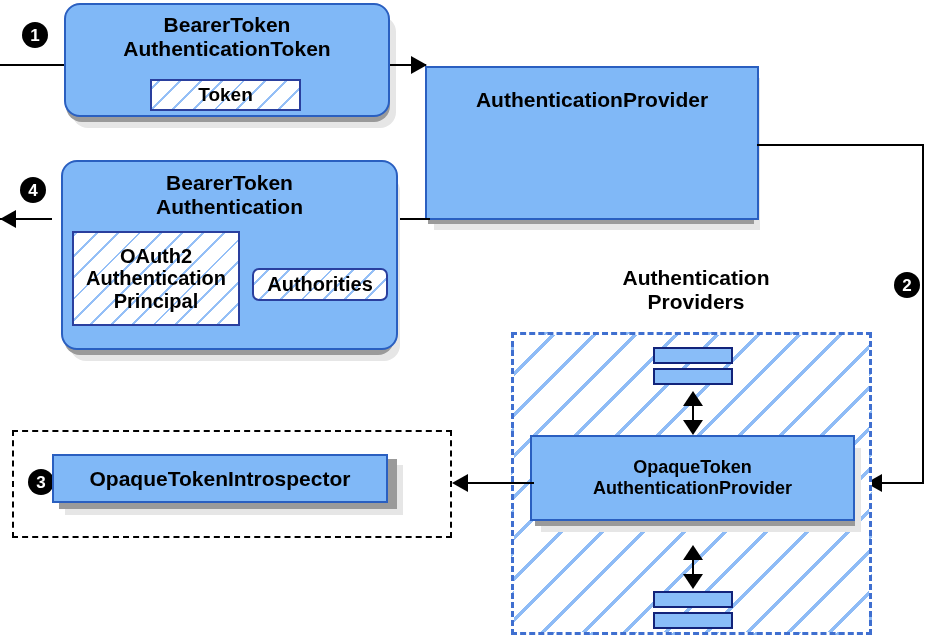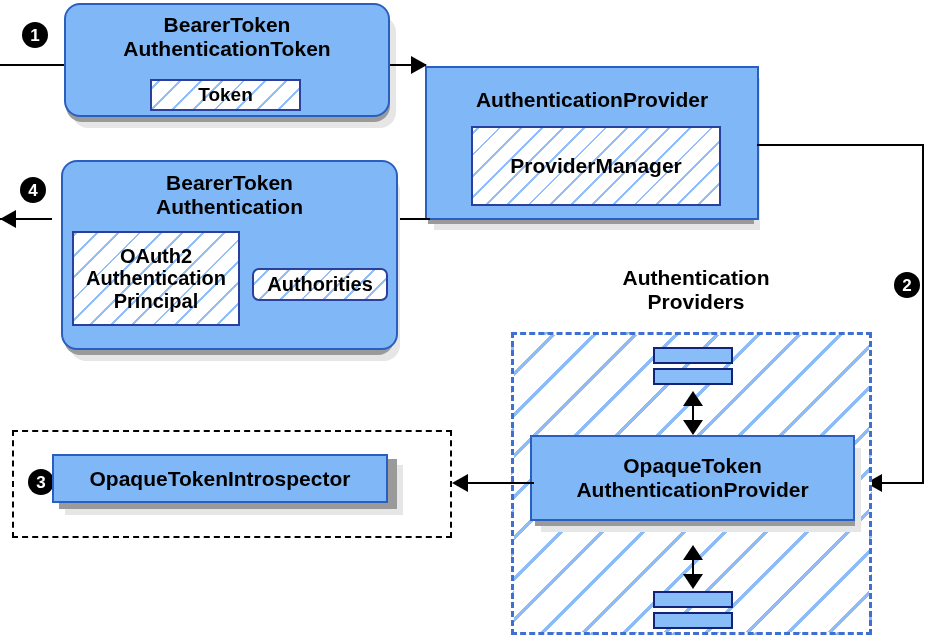--- a/index.html
+++ b/index.html
@@ -167,21 +167,20 @@
 
   <div class="ln-h" style="left:390px;top:64px;width:36px;"></div>
   <div class="arw arw-right" style="left:411px;top:56px;"></div>
 
   <div class="shadow-light" style="left:434px;top:78px;width:326px;height:152px;"></div>
   <div class="shadow-dark" style="left:428px;top:72px;width:326px;height:152px;"></div>
 
   <div class="comp" style="left:425px;top:66px;width:334px;height:154px;">
     <div class="comp-title" style="font-size:21px;margin-top:20px;">AuthenticationProvider</div>
   </div>
-  <div class="hatch-box" style="left:471px;top:126px;width:250px;height:80px;font-size:21px;">ProviderManager</div>
 
   <div class="ln-h" style="left:757px;top:144px;width:167px;"></div>
   <div class="ln-v" style="left:922px;top:144px;height:339px;"></div>
   <div class="ln-h" style="left:872px;top:482px;width:52px;"></div>
   <div class="arw arw-left" style="left:866px;top:474px;"></div>
 
   <div class="badge" style="left:894px;top:272px;">2</div>
 
   <div class="ln-h" style="left:0px;top:218px;width:52px;"></div>
   <div class="arw arw-left" style="left:0px;top:210px;"></div>
@@ -210,21 +209,21 @@
   <div class="mini-bar" style="left:653px;top:368px;width:80px;height:17px;"></div>
 
   <div class="arw arw-up" style="left:683px;top:391px;"></div>
   <div class="ln-v" style="left:692px;top:398px;height:28px;"></div>
   <div class="arw arw-down" style="left:683px;top:420px;"></div>
 
   <div class="shadow-light" style="left:541px;top:448px;width:320px;height:84px;"></div>
   <div class="shadow-dark" style="left:535px;top:442px;width:320px;height:84px;"></div>
 
   <div class="comp" style="left:530px;top:435px;width:325px;height:86px;justify-content:center;">
-    <div class="comp-title" style="font-size:21px;">OpaqueToken
+    <div class="comp-title" style="font-size:18px;">OpaqueToken
 AuthenticationProvider</div>
   </div>
 
   <div class="arw arw-up" style="left:683px;top:545px;"></div>
   <div class="ln-v" style="left:692px;top:552px;height:28px;"></div>
   <div class="arw arw-down" style="left:683px;top:574px;"></div>
 
   <div class="mini-bar" style="left:653px;top:591px;width:80px;height:17px;"></div>
   <div class="mini-bar" style="left:653px;top:612px;width:80px;height:17px;"></div>
 

